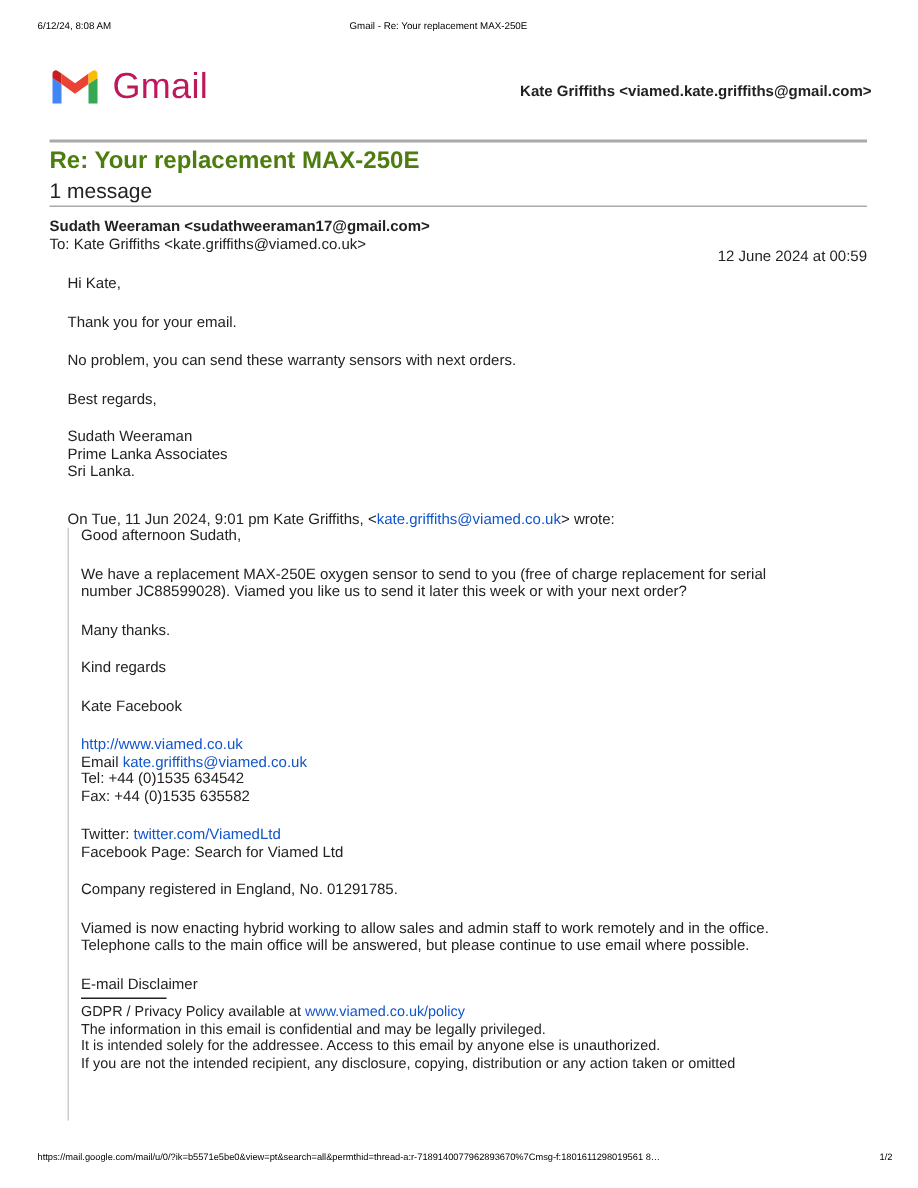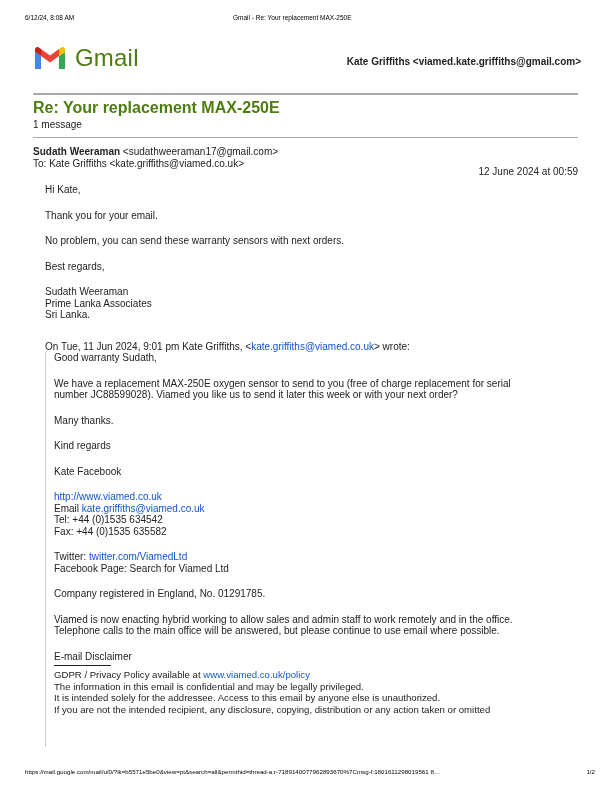--- a/index.html
+++ b/index.html
@@ -11,37 +11,37 @@
     position: absolute; top: 14px; left: 0; width: 612px; height: 10px;
     font-size: 6.5px; color: #000;
   }
   .print-header .date { position: absolute; left: 25px; }
   .print-header .title { position: absolute; left: 233px; }
 
   .logo-row { position: absolute; top: 45px; left: 33px; width: 548px; height: 30px; }
   .logo { position: absolute; left: 0; top: 0; display: flex; align-items: center; }
   .logo svg { width: 34px; height: 26px; }
   .logo .wordmark {
-    font-size: 24px; color: #4d7c0f; margin-left: 8px; letter-spacing: 0.2px;
+    font-size: 24px; color: #be185d; margin-left: 8px; letter-spacing: 0.2px;
     font-family: "Liberation Sans", sans-serif; line-height: 26px;
   }
   .account {
     position: absolute; right: 0; top: 11px; font-size: 10px; font-weight: bold; color: #222;
   }
 
   .hr-thick { position: absolute; left: 33px; width: 545px; height: 2px; background: #a9a9a9; }
   .hr-thin { position: absolute; left: 33px; width: 545px; height: 1px; background: #a9a9a9; }
 
   .subject {
     position: absolute; top: 99px; left: 33px; font-size: 16px; font-weight: bold; color: #4d7c0f;
   }
-  .msg-count { position: absolute; top: 119px; left: 33px; font-size: 10px; color: #222; text-align: right; }
+  .msg-count { position: absolute; top: 119px; left: 33px; font-size: 14px; color: #222; text-align: right; }
 
   .from { position: absolute; top: 146px; left: 33px; font-size: 10px; font-weight: bold; color: #222; }
-  .from .addr { font-weight: normal; margin-top: 20px; }
+  .from .addr { font-weight: bold; margin-top: 20px; }
   .msg-date { position: absolute; top: 146px; right: 34px; font-size: 10px; font-weight: normal; color: #222; margin-top: 20px; }
   .to { position: absolute; top: 158px; left: 33px; font-size: 10px; color: #222; }
 
   .body { position: absolute; top: 184px; left: 45px; width: 540px; font-size: 10px; color: #222; line-height: 11.5px; }
   .body p { margin: 0 0 14px 0; }
   .body .sig { margin-bottom: 14px; }
 
   .quote-intro { position: absolute; top: 341px; left: 45px; font-size: 10px; color: #222; white-space: nowrap; }
   .link { color: #1155cc; }
 
@@ -106,21 +106,21 @@
   </div>
 </div>
 
 <div class="quote-intro">
   <span>On Tue, 11 Jun 2024, 9:01 pm Kate Griffiths, &lt;</span><span class="link">kate.griffiths@viamed.co.uk</span><span>&gt; wrote:</span>
 </div>
 
 <div class="quote-bar"></div>
 
 <div class="quote">
-  <p>Good warranty Sudath,</p>
+  <p>Good afternoon Sudath,</p>
   <p>
     <span>We have a replacement MAX-250E oxygen sensor to send to you (free of charge replacement for serial</span><br>
     <span>number JC88599028).  Viamed you like us to send it later this week or with your next order?</span>
   </p>
   <p>Many thanks.</p>
   <p>Kind regards</p>
   <p>Kate Facebook</p>
   <p>
     <span class="link">http://www.viamed.co.uk</span><br>
     <span>Email </span><span class="link">kate.griffiths@viamed.co.uk</span><br>

